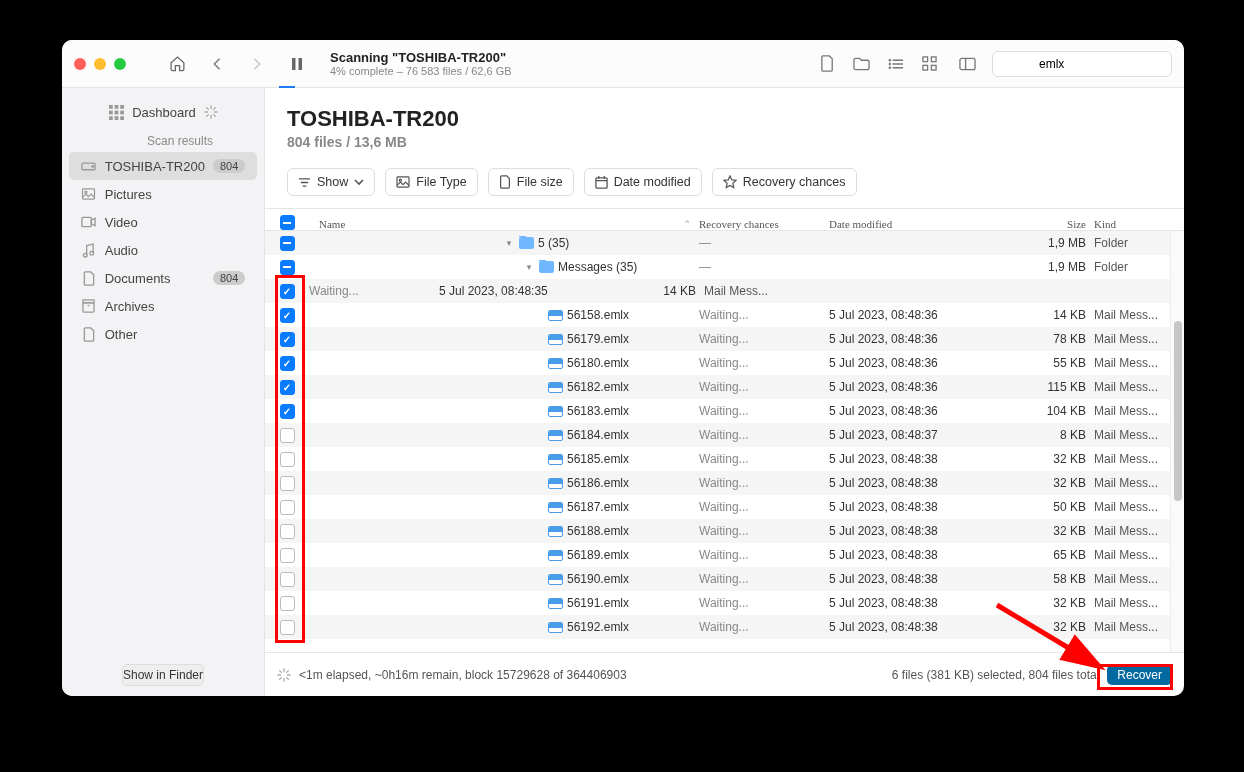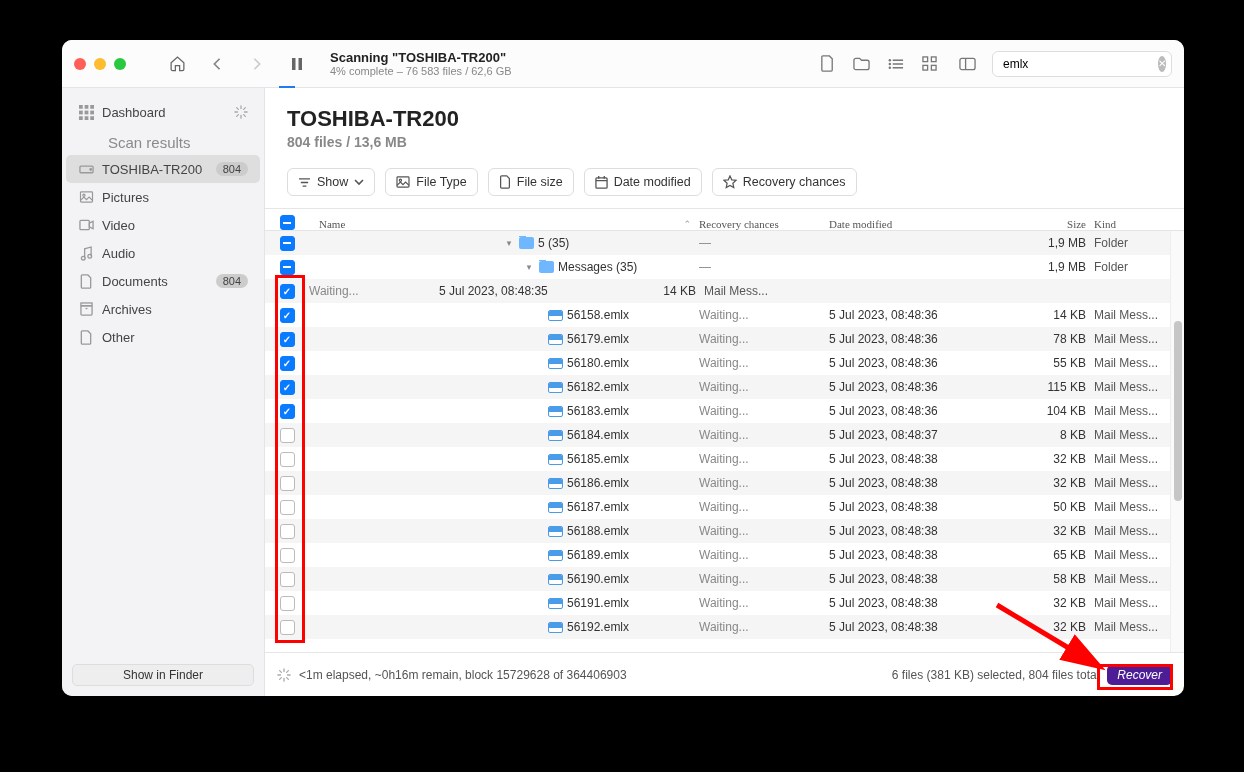--- a/index.html
+++ b/index.html
@@ -13,33 +13,33 @@
 .tl-close { background: #ff5f57; }
 .tl-min { background: #febc2e; }
 .tl-max { background: #28c840; }
 .nav-btns { display: flex; align-items: center; gap: 10px; }
 .icon-btn { width: 30px; height: 28px; display: flex; align-items: center; justify-content: center; border-radius: 5px; color: #555; }
 .scan-title { margin-left: 18px; flex: 1; }
 .scan-title .t1 { font-weight: 600; font-size: 13px; color: #222; }
 .scan-title .t2 { font-size: 11px; color: #888; }
 .view-btns { display: flex; gap: 4px; margin-right: 10px; }
 .search-box { width: 180px; height: 26px; border: 1px solid #ddd; border-radius: 6px; display: flex; align-items: center; padding: 0 6px; color: #888; background:#fff; }
-.search-box input { border: none; outline: none; flex: 1; font-size: 12px; padding-left: 4px; background:transparent; }
+.search-box input { border: none; outline: none; flex: 1; font-size: 12px; padding-left: 4px; background:transparent;margin-left:36px; }
 .search-clear { width: 16px; height: 16px; background: #bbb; border-radius: 50%; color: #fff; font-size: 10px; display: flex; align-items: center; justify-content: center; }
 
 .blue-underline { position: absolute; left: 217px; top: 46px; width: 16px; height: 2px; background: #1f7cf0; }
 
 
 .wbody { flex: 1; display: flex; min-height: 0; }
-.sidebar { width: 203px; background: rgba(240,240,244,0.8); border-right: 1px solid #e4e4e4; display: flex; flex-direction: column; padding-top: 10px; }
+.sidebar { width: 203px; background: rgba(240,240,244,0.8); border-right: 1px solid #e4e4e4; display: flex; flex-direction: column; padding-top: 10px; align-items: center; }
 .side-item { display: flex; align-items: center; height: 28px; padding: 0 12px; gap: 8px; color: #444; font-size: 13px; border-radius: 5px; margin: 0 4px; }
 .side-item.active { background: #dedede; }
 .side-item .spinner { margin-left: auto; width: 14px; height: 14px; }
 .side-item .badge { margin-left: auto; background: #ccc; color: #444; font-size: 11px; padding: 1px 7px; border-radius: 10px; }
-.side-section { font-size: 15px; color: #8a8a8a; padding: 8px 12px 4px; font-weight: 500; margin-left: 34px; }
+.side-section { font-size: 12px; color: #8a8a8a; padding: 8px 12px 4px; font-weight: 500; margin-left: 34px; }
 .side-icon { width: 16px; height: 16px; display: flex; align-items: center; justify-content: center; color: #8a8a8a; }
 .side-spacer { flex: 1; }
 .show-finder { margin: 10px; height: 22px; background: #eee; border: 1px solid #ddd; border-radius: 5px; font-size: 12px; color: #333; display:flex; align-items:center; justify-content:center }
 
 .main { flex: 1; display: flex; flex-direction: column; min-width: 0; }
 .header { padding: 18px 22px 10px; }
 .header h1 { font-size: 22px; font-weight: 700; color: #222; }
 .header .sub { font-size: 14px; font-weight: 600; color: #888; margin-top: 2px; }
 
 .filters { display: flex; gap: 10px; padding: 8px 22px 12px; }
@@ -68,21 +68,21 @@
 
 .folder-icon { width: 15px; height: 12px; background: #6fb7ff; border-radius: 2px; display:inline-block; position:relative; }
 .folder-icon::before{content:"";position:absolute;top:-3px;left:0;width:7px;height:3px;background:#6fb7ff;border-radius:1px 1px 0 0;}
 .mail-icon { width: 15px; height: 11px; background:#fff; border:1px solid #4a9be8; border-radius:2px; position:relative; display:inline-block;}
 .mail-icon::after{content:"";position:absolute;top:0;left:0;right:0;height:5px;background:#4a9be8;border-radius:1px 1px 0 0;}
 .disclosure { color:#888; font-size:9px; width:12px; text-align:center; }
 
 .footer { height: 44px; border-top: 1px solid #e5e5e5; display: flex; align-items: center; padding: 0 12px; font-size: 12px; color: #555; gap:8px; }
 .footer .spinner { width:14px; height:14px; }
 .footer-spacer { flex: 1; }
-.recover-btn { background: #4c1d95; color: #fff; border: none; border-radius: 5px; height: 20px; padding: 0 10px; font-size: 12px; font-weight: 500; font-style: italic; }
+.recover-btn { background: #0369a1; color: #fff; border: none; border-radius: 5px; height: 20px; padding: 0 10px; font-size: 12px; font-weight: 500; }
 
 
 .anno-checks { position:absolute; border:3px solid #f00; pointer-events:none; }
 .anno-recover { position:absolute; border:3px solid #f00; pointer-events:none; }
 .arrow { position:absolute; pointer-events:none; }
 
 svg { display: block; }
 .spinner-svg { animation: none; }
 .scroll-track { position:absolute; right:0; top:22px; bottom:0; width:14px; background:#fafafa; border-left:1px solid #eee;}
 .scroll-thumb { position:absolute; left:3px; width:8px; background:#c6c6c6; border-radius:4px; }

